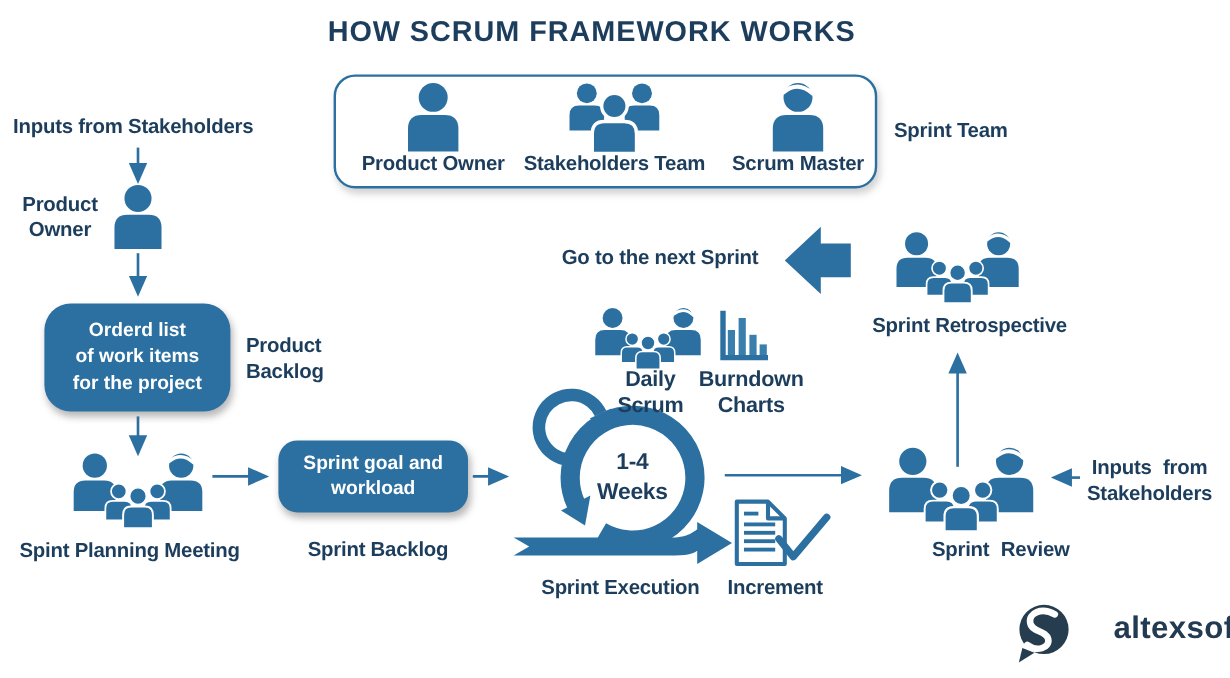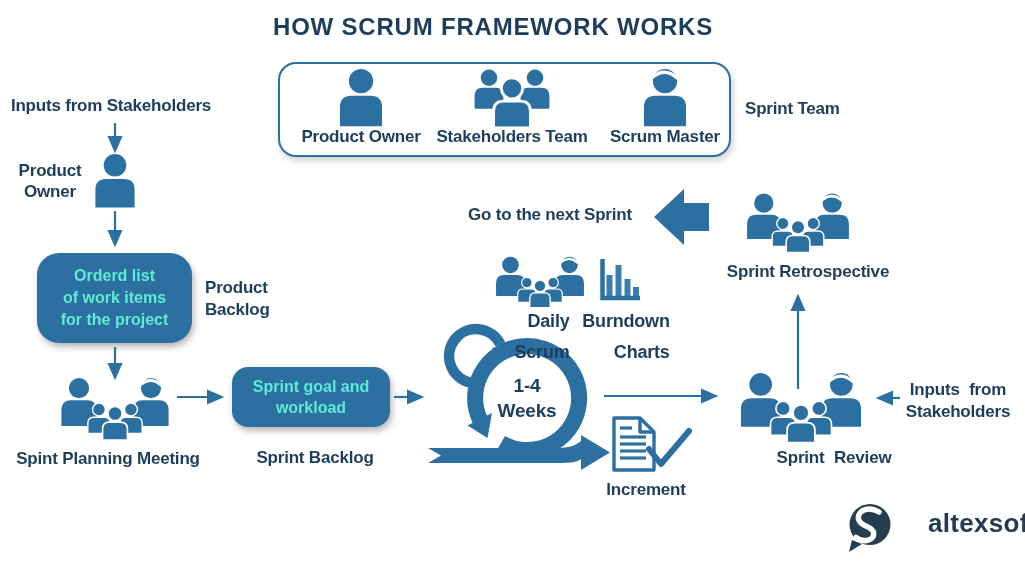--- a/index.html
+++ b/index.html
@@ -4,29 +4,29 @@
 <style>
   html,body{margin:0;padding:0;background:#e8e8e8;}
   .canvas{position:relative;width:1025px;height:565px;background:#ffffff;
           font-family:Liberation Sans, sans-serif;overflow:hidden;}
   .layer{position:absolute;left:0;top:0;width:1025px;height:565px;pointer-events:none;}
   .lbl{position:absolute;color:#1C3D5C;font-weight:700;font-size:17px;line-height:21px;
        white-space:pre-line;text-align:center;transform:translateX(-50%);letter-spacing:-0.2px;}
   .la{transform:none;text-align:left;}
   .title{font-size:24px;letter-spacing:0.8px;line-height:28px;color:#1C3D5C;}
   .ws{word-spacing:5px;}
-  .bluebox{position:absolute;background:#2C70A1;color:#5eead4;display:flex;align-items:center;
+  .bluebox{position:absolute;background:#2C70A1;color:#ffffff;display:flex;align-items:center;
            justify-content:center;text-align:center;font-weight:700;white-space:pre-line;
            box-shadow:2px 4px 6px rgba(100,100,100,0.45);}
   .orderbox{left:37px;top:253px;width:155px;height:90px;border-radius:22px;font-size:16px;line-height:22px;}
   .goalbox{left:232px;top:367px;width:158px;height:60px;border-radius:16px;font-size:16px;line-height:21px;}
   .teambox{position:absolute;left:278px;top:62px;width:449px;height:91px;border:2px solid #2C70A1;
            border-radius:18px;background:#fff;box-shadow:2px 4px 6px rgba(130,130,130,0.35);}
   .weeks{font-size:19px;line-height:25px;}
-  .sub{font-size:18px;line-height:31px;text-align:right;}
+  .sub{font-size:18px;line-height:21px;}
   .logotext{position:absolute;left:928px;top:508px;color:#223B52;font-size:26px;font-weight:700;letter-spacing:0.3px;}
 </style>
 </head>
 <body>
 
 <div class="canvas">
 
   <div class="teambox"></div>
 
   <svg class="layer" xmlns="http://www.w3.org/2000/svg" xmlns:xlink="http://www.w3.org/1999/xlink" viewBox="0 0 1025 565">
@@ -144,20 +144,21 @@
   <div class="bluebox goalbox">Sprint goal and
 workload</div>
   <div class="lbl" style="left:315px;top:447px;text-align:center;">Sprint Backlog</div>
 
   <div class="lbl weeks" style="left:527px;top:373px;">1-4
 Weeks</div>
   <div class="lbl sub" style="left:542px;top:306px;">Daily
 Scrum</div>
   <div class="lbl sub" style="left:626px;top:306px;">Burndown
 Charts</div>
+  <div class="lbl" style="left:517px;top:479px;">Sprint Execution</div>
   <div class="lbl" style="left:646px;top:479px;">Increment</div>
 
   <div class="lbl" style="left:550px;top:204px;">Go to the next Sprint</div>
   <div class="lbl" style="left:808px;top:261px;">Sprint Retrospective</div>
   <div class="lbl ws" style="left:801px;top:447px;margin-left:33px;">Sprint Review</div>
   <div class="lbl ws" style="left:958px;top:379px;line-height:22px;">Inputs from
 Stakeholders</div>
 
   <div class="logotext">altexsoft</div>
 </div>

